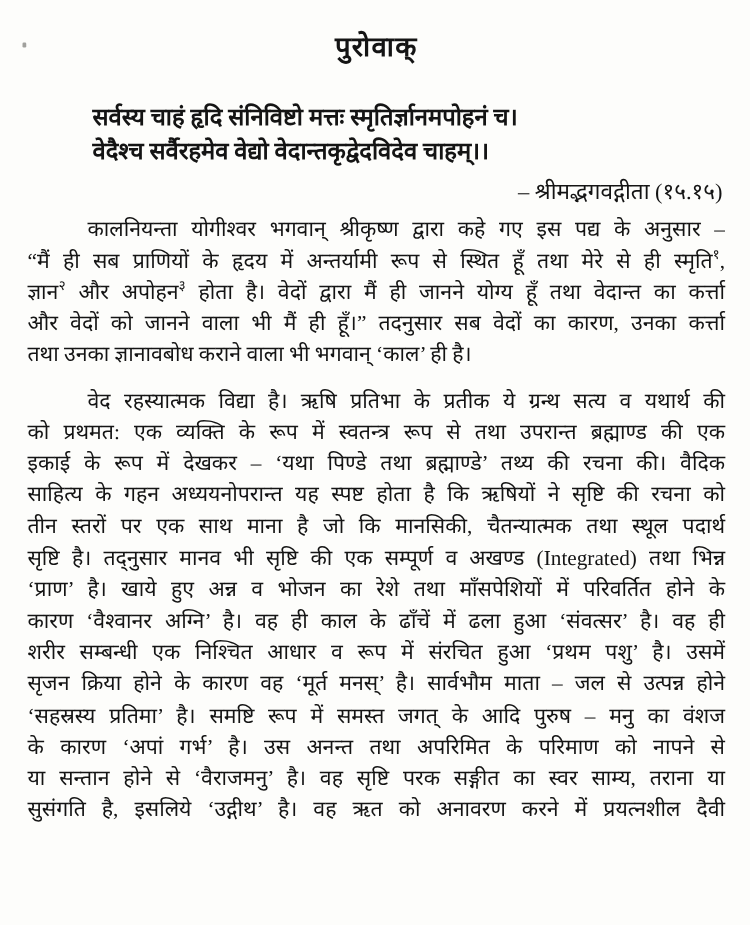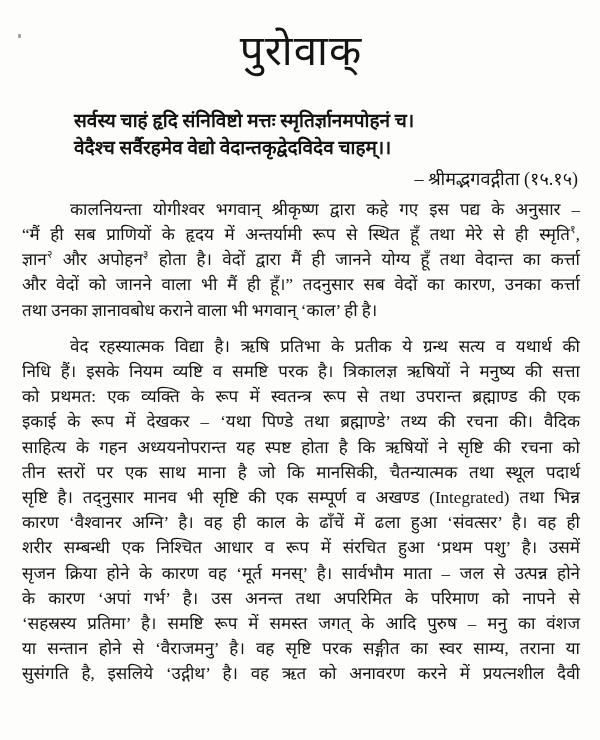--- a/index.html
+++ b/index.html
@@ -28,23 +28,23 @@
     left: 18px;
     top: 34px;
     width: 3px;
     height: 4px;
     background: #8a8a86;
     border-radius: 1px;
     opacity: .8;
   }
   .title {
     text-align: center;
-    font-size: 42px;
+    font-size: 22px;
     line-height: 1.3;
-    font-weight: 400;
+    font-weight: 700;
     letter-spacing: 1px;
     margin-top: 8px;
   }
   .verse {
     margin: 28px 0 0 52px;
     font-weight: 700;
     font-size: 19px;
     line-height: 27px;
   }
   .verse .vline { white-space: nowrap; }
@@ -101,27 +101,27 @@
   <div class="para para-1">
       <div class="line just indent">कालनियन्ता योगीश्वर भगवान् श्रीकृष्ण द्वारा कहे गए इस पद्य के अनुसार –</div>
       <div class="line just">“मैं ही सब प्राणियों के हृदय में अन्तर्यामी रूप से स्थित हूँ तथा मेरे से ही स्मृति<sup>१</sup>,</div>
       <div class="line just">ज्ञान<sup>२</sup> और अपोहन<sup>३</sup> होता है। वेदों द्वारा मैं ही जानने योग्य हूँ तथा वेदान्त का कर्त्ता</div>
       <div class="line just">और वेदों को जानने वाला भी मैं ही हूँ।” तदनुसार सब वेदों का कारण, उनका कर्त्ता</div>
       <div class="line plain">तथा उनका ज्ञानावबोध कराने वाला भी भगवान् ‘काल’ ही है।</div>
     </div>
 
   <div class="para para-2">
       <div class="line just indent">वेद रहस्यात्मक विद्या है। ऋषि प्रतिभा के प्रतीक ये ग्रन्थ सत्य व यथार्थ की</div>
-      <div class="line just">निधि हैं। इसके नियम व्यष्टि व समष्टि परक है। त्रिकालज्ञ ऋषियों ने मनुष्य की सत्ता</div>
       <div class="line just">को प्रथमत: एक व्यक्ति के रूप में स्वतन्त्र रूप से तथा उपरान्त ब्रह्माण्ड की एक</div>
       <div class="line just">इकाई के रूप में देखकर – ‘यथा पिण्डे तथा ब्रह्माण्डे’ तथ्य की रचना की। वैदिक</div>
       <div class="line just">साहित्य के गहन अध्ययनोपरान्त यह स्पष्ट होता है कि ऋषियों ने सृष्टि की रचना को</div>
       <div class="line just">तीन स्तरों पर एक साथ माना है जो कि मानसिकी, चैतन्यात्मक तथा स्थूल पदार्थ</div>
       <div class="line just">सृष्टि है। तद्नुसार मानव भी सृष्टि की एक सम्पूर्ण व अखण्ड (Integrated) तथा भिन्न</div>
+      <div class="line just">‘प्राण’ है। खाये हुए अन्न व भोजन का रेशे तथा माँसपेशियों में परिवर्तित होने के</div>
       <div class="line just">कारण ‘वैश्वानर अग्नि’ है। वह ही काल के ढाँचें में ढला हुआ ‘संवत्सर’ है। वह ही</div>
       <div class="line just">शरीर सम्बन्धी एक निश्चित आधार व रूप में संरचित हुआ ‘प्रथम पशु’ है। उसमें</div>
       <div class="line just">सृजन क्रिया होने के कारण वह ‘मूर्त मनस्’ है। सार्वभौम माता – जल से उत्पन्न होने</div>
+      <div class="line just">‘सहस्रस्य प्रतिमा’ है। समष्टि रूप में समस्त जगत् के आदि पुरुष – मनु का वंशज</div>
       <div class="line just">के कारण ‘अपां गर्भ’ है। उस अनन्त तथा अपरिमित के परिमाण को नापने से</div>
-      <div class="line just">‘सहस्रस्य प्रतिमा’ है। समष्टि रूप में समस्त जगत् के आदि पुरुष – मनु का वंशज</div>
       <div class="line just">या सन्तान होने से ‘वैराजमनु’ है। वह सृष्टि परक सङ्गीत का स्वर साम्य, तराना या</div>
       <div class="line just">सुसंगति है, इसलिये ‘उद्गीथ’ है। वह ऋत को अनावरण करने में प्रयत्नशील दैवी</div>
     </div>
 </div>
 
 </body></html>

